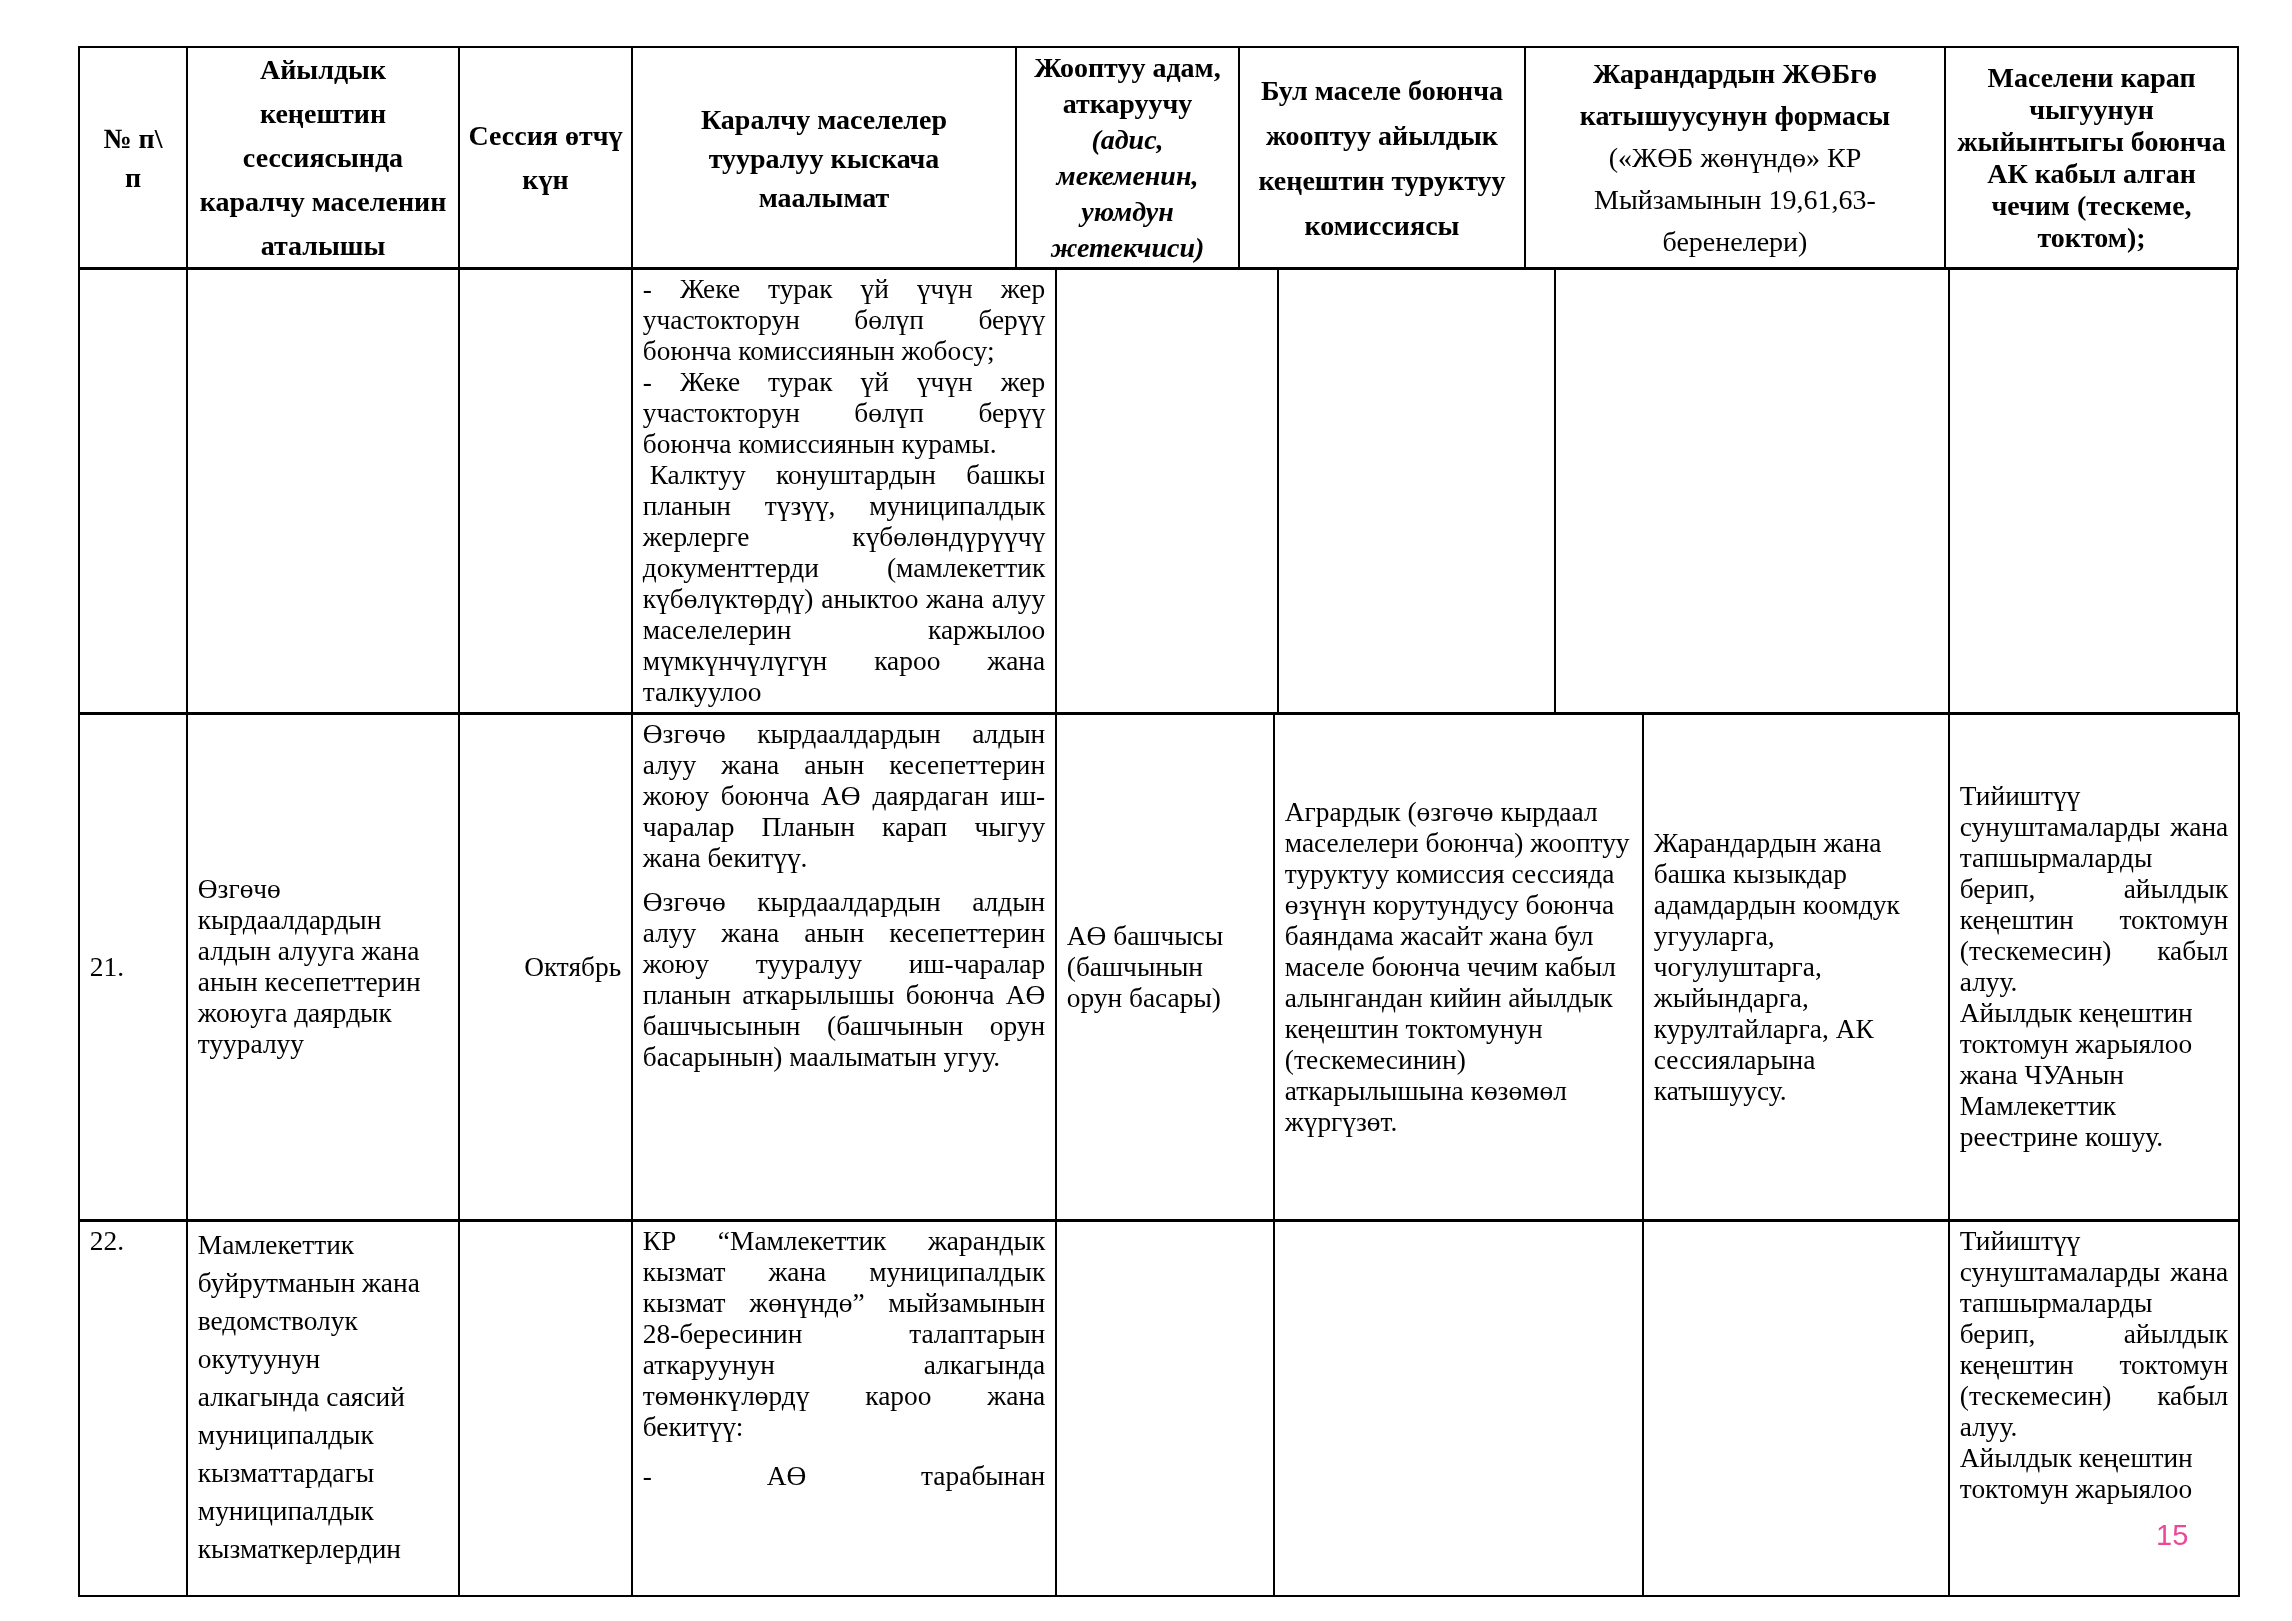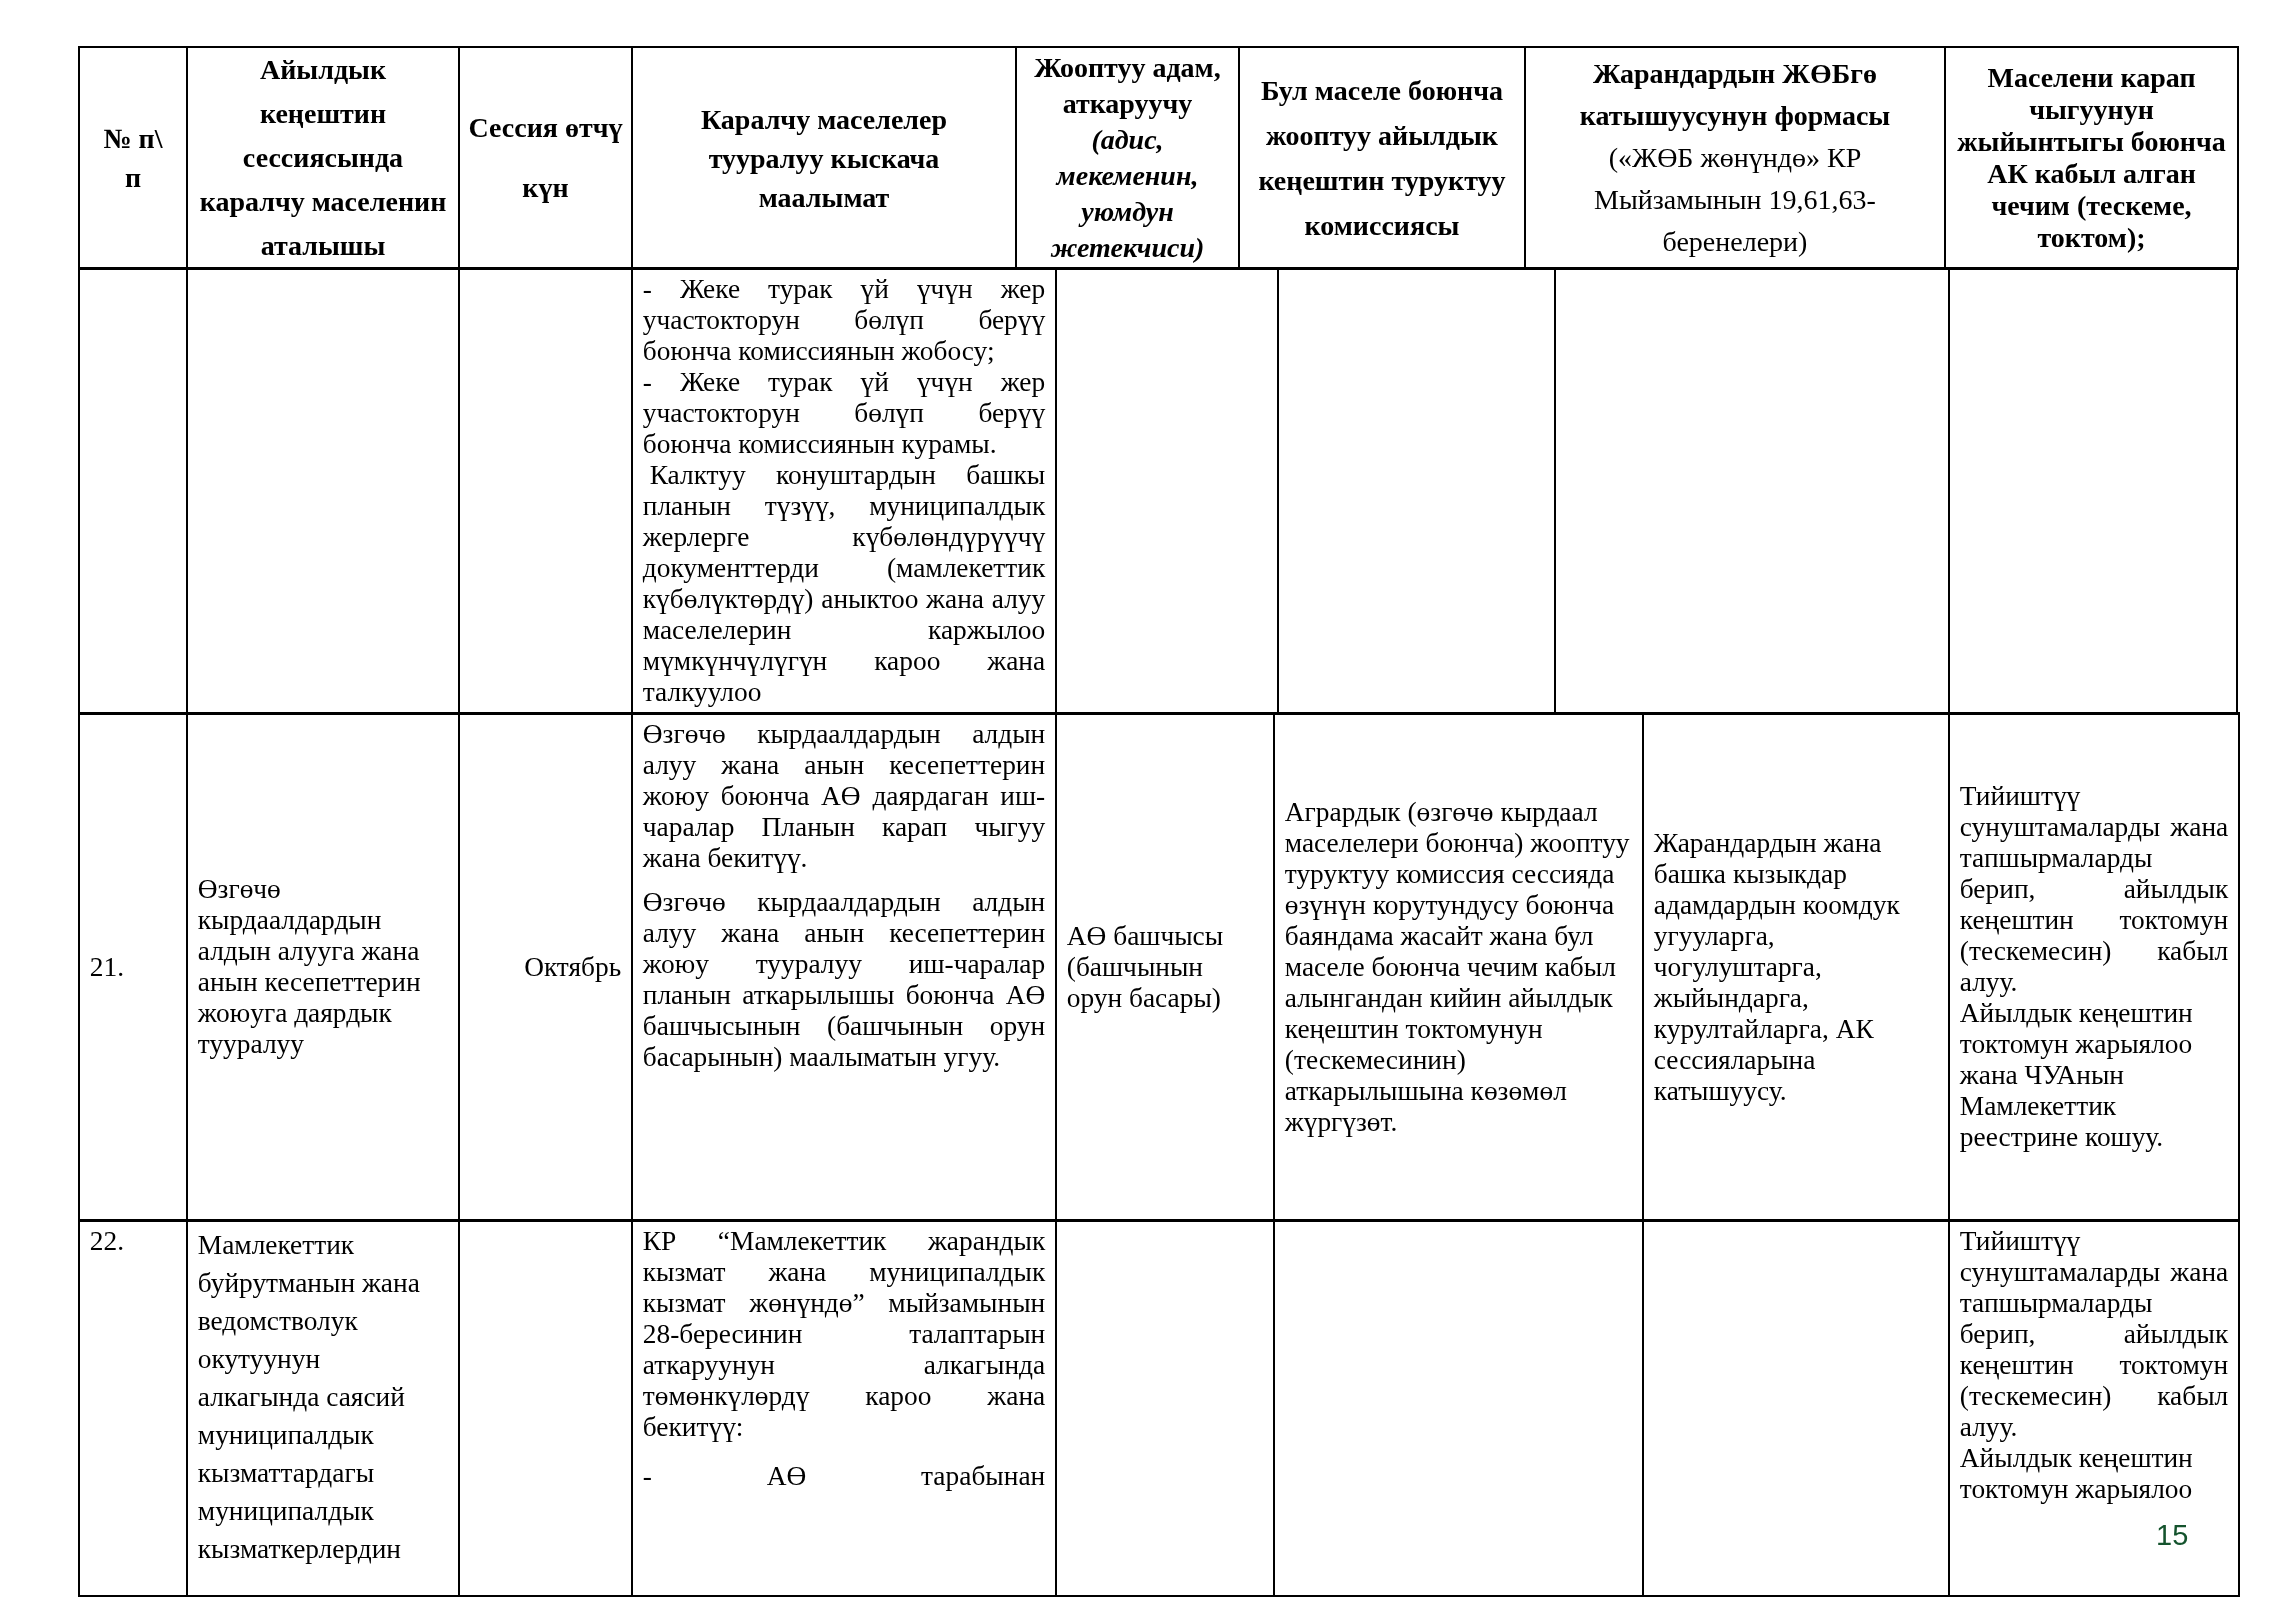--- a/index.html
+++ b/index.html
@@ -14,21 +14,21 @@
   td{border:2.9px solid #000;overflow:hidden;vertical-align:middle;padding:0 9.8px;}
   p{margin:0;}
 
   
   .t-head td{
     font-weight:bold;font-size:28px;text-align:center;vertical-align:middle;
     padding:0 7.8px;
   }
   .hc1{line-height:39px;white-space:pre-line;}
   .hc2{line-height:44px;}
-  .hc3{line-height:60px;font-family:Liberation Serif, serif;}
+  .hc3{line-height:44px;font-family:Liberation Serif, serif;}
   .hc4{line-height:39px;}
   .hc5{line-height:36px;}
   .hc6{line-height:45px;}
   .hc7{line-height:42px;}
   .hc8{line-height:32px;}
   .sub{display:block;}
   .sub-italic{font-style:italic;}
   .sub-normal{font-weight:normal;}
 
   
@@ -46,21 +46,21 @@
   .pj{text-align:justify;}
   .pl{text-align:left;}
   .p-gap{margin-top:12.7px;}
   .p-gap-lg{margin-top:17.6px;}
   .p-ind{text-indent:6.9px;}
   .p-force-j{text-align:justify;text-align-last:justify;}
 
   .page-num{
     position:absolute;left:2156px;top:1519px;
     font-family:"Liberation Sans","DejaVu Sans",sans-serif;
-    font-size:29px;color:#14532d;
+    font-size:29px;color:#ec4899;
   }
 </style>
 </head>
 <body>
 
 <div class="sheet">
   <div class="tbl-wrap">
 
     <table class="t-head">
       <colgroup>

